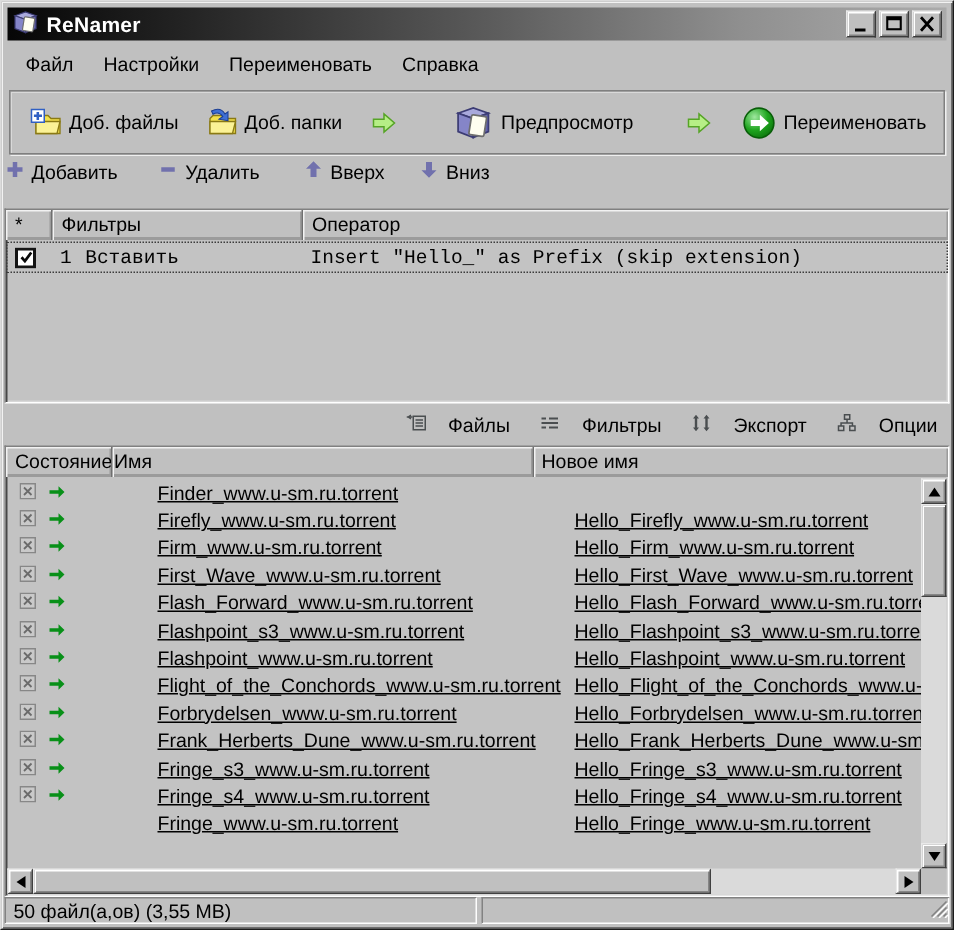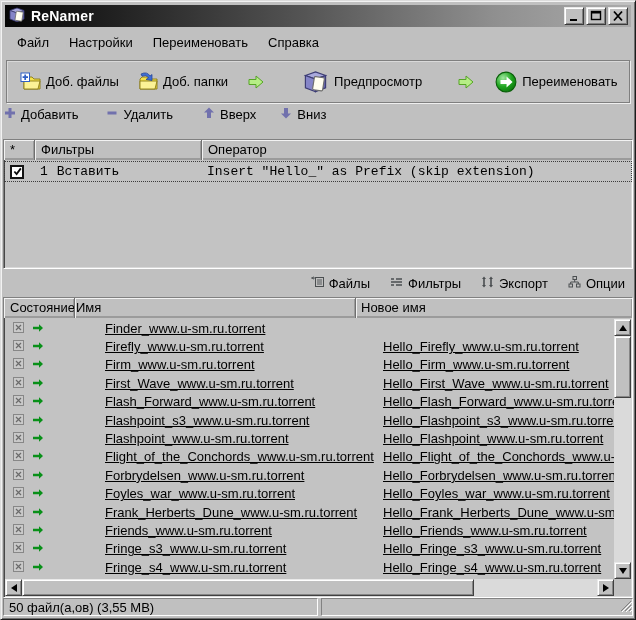--- a/index.html
+++ b/index.html
@@ -46,21 +46,21 @@
   .rcol1{width:31px;} .rcol2{width:167px;} .rcol3{flex:1;border-right:none;}
   .rule-row{display:flex;height:21px;align-items:center;border:1px dotted #3c3c3c;margin-top:1px;font-family:Liberation Mono, monospace;}
   .rcell{white-space:nowrap;overflow:hidden;}
   .rcell.c1{width:30px;padding-left:5px;display:flex;align-items:center;}
   .rcell.c2{width:167px;padding-left:5px;}
   .rcell.c3{flex:1;padding-left:5px;}
   .rule-name{margin-left:9px;}
   .checkbox{width:14px;height:14px;background:#fff;border:2px solid #141414;display:flex;align-items:center;justify-content:center;}
   
   .tabs{position:absolute;top:270px;right:10px;height:24px;display:flex;gap:20px;align-items:center;}
-  .tab{display:flex;align-items:center;gap:5px;}
+  .tab{display:flex;align-items:center;gap:15px;}
   
   .files-panel{position:absolute;top:296px;left:2px;right:2px;height:301px;overflow:hidden;}
   .fcol1{width:71px;} .fcol2{width:281px;} .fcol3{flex:1;border-right:none;}
   .fp-body{position:absolute;top:21px;left:1px;right:18px;bottom:18px;overflow:hidden;}
   .file-row{display:flex;height:18.4px;align-items:center;}
   .fcell{white-space:nowrap;overflow:hidden;text-decoration:underline;}
   .fcell.state{width:92px;padding-left:8px;display:flex;align-items:center;gap:8px;flex:none;}
   .fcell.name{width:281px;padding-left:8px;flex:none;}
   .fcell.newname{flex:1;padding-left:5px;}
   
@@ -451,73 +451,39 @@
             <span>
               <svg width="12" height="10" viewBox="0 0 12 10">
                 <path d="M1 3.8 H7 V1.2 L11 5 L7 8.8 V6.2 H1 Z" fill="#089018"></path>
               </svg>
             </span>
           </div>
           <div class="fcell name">Forbrydelsen_www.u-sm.ru.torrent</div>
           <div class="fcell newname">Hello_Forbrydelsen_www.u-sm.ru.torrent</div>
         </div>
 
-        <div class="file-row">
-          <div class="fcell state">
-            <span>
-              <svg width="11" height="11" viewBox="0 0 11 11">
-                <rect x="0.5" y="0.5" width="10" height="10" fill="#c9c9c9" stroke="#878787"></rect>
-                <path d="M3 3 L8 8 M8 3 L3 8" stroke="#6b6b6b" stroke-width="1.2"></path>
-              </svg>
-            </span>
-            <span>
-              <svg width="12" height="10" viewBox="0 0 12 10">
-                <path d="M1 3.8 H7 V1.2 L11 5 L7 8.8 V6.2 H1 Z" fill="#089018"></path>
-              </svg>
-            </span>
-          </div>
-          <div class="fcell name">Foyles_war_www.u-sm.ru.torrent</div>
-          <div class="fcell newname">Hello_Foyles_war_www.u-sm.ru.torrent</div>
-        </div>
 
         <div class="file-row">
           <div class="fcell state">
             <span>
               <svg width="11" height="11" viewBox="0 0 11 11">
                 <rect x="0.5" y="0.5" width="10" height="10" fill="#c9c9c9" stroke="#878787"></rect>
                 <path d="M3 3 L8 8 M8 3 L3 8" stroke="#6b6b6b" stroke-width="1.2"></path>
               </svg>
             </span>
             <span>
               <svg width="12" height="10" viewBox="0 0 12 10">
                 <path d="M1 3.8 H7 V1.2 L11 5 L7 8.8 V6.2 H1 Z" fill="#089018"></path>
               </svg>
             </span>
           </div>
           <div class="fcell name">Frank_Herberts_Dune_www.u-sm.ru.torrent</div>
           <div class="fcell newname">Hello_Frank_Herberts_Dune_www.u-sm.ru.torrent</div>
         </div>
 
-        <div class="file-row">
-          <div class="fcell state">
-            <span>
-              <svg width="11" height="11" viewBox="0 0 11 11">
-                <rect x="0.5" y="0.5" width="10" height="10" fill="#c9c9c9" stroke="#878787"></rect>
-                <path d="M3 3 L8 8 M8 3 L3 8" stroke="#6b6b6b" stroke-width="1.2"></path>
-              </svg>
-            </span>
-            <span>
-              <svg width="12" height="10" viewBox="0 0 12 10">
-                <path d="M1 3.8 H7 V1.2 L11 5 L7 8.8 V6.2 H1 Z" fill="#089018"></path>
-              </svg>
-            </span>
-          </div>
-          <div class="fcell name">Friends_www.u-sm.ru.torrent</div>
-          <div class="fcell newname">Hello_Friends_www.u-sm.ru.torrent</div>
-        </div>
 
         <div class="file-row">
           <div class="fcell state">
             <span>
               <svg width="11" height="11" viewBox="0 0 11 11">
                 <rect x="0.5" y="0.5" width="10" height="10" fill="#c9c9c9" stroke="#878787"></rect>
                 <path d="M3 3 L8 8 M8 3 L3 8" stroke="#6b6b6b" stroke-width="1.2"></path>
               </svg>
             </span>
             <span>

